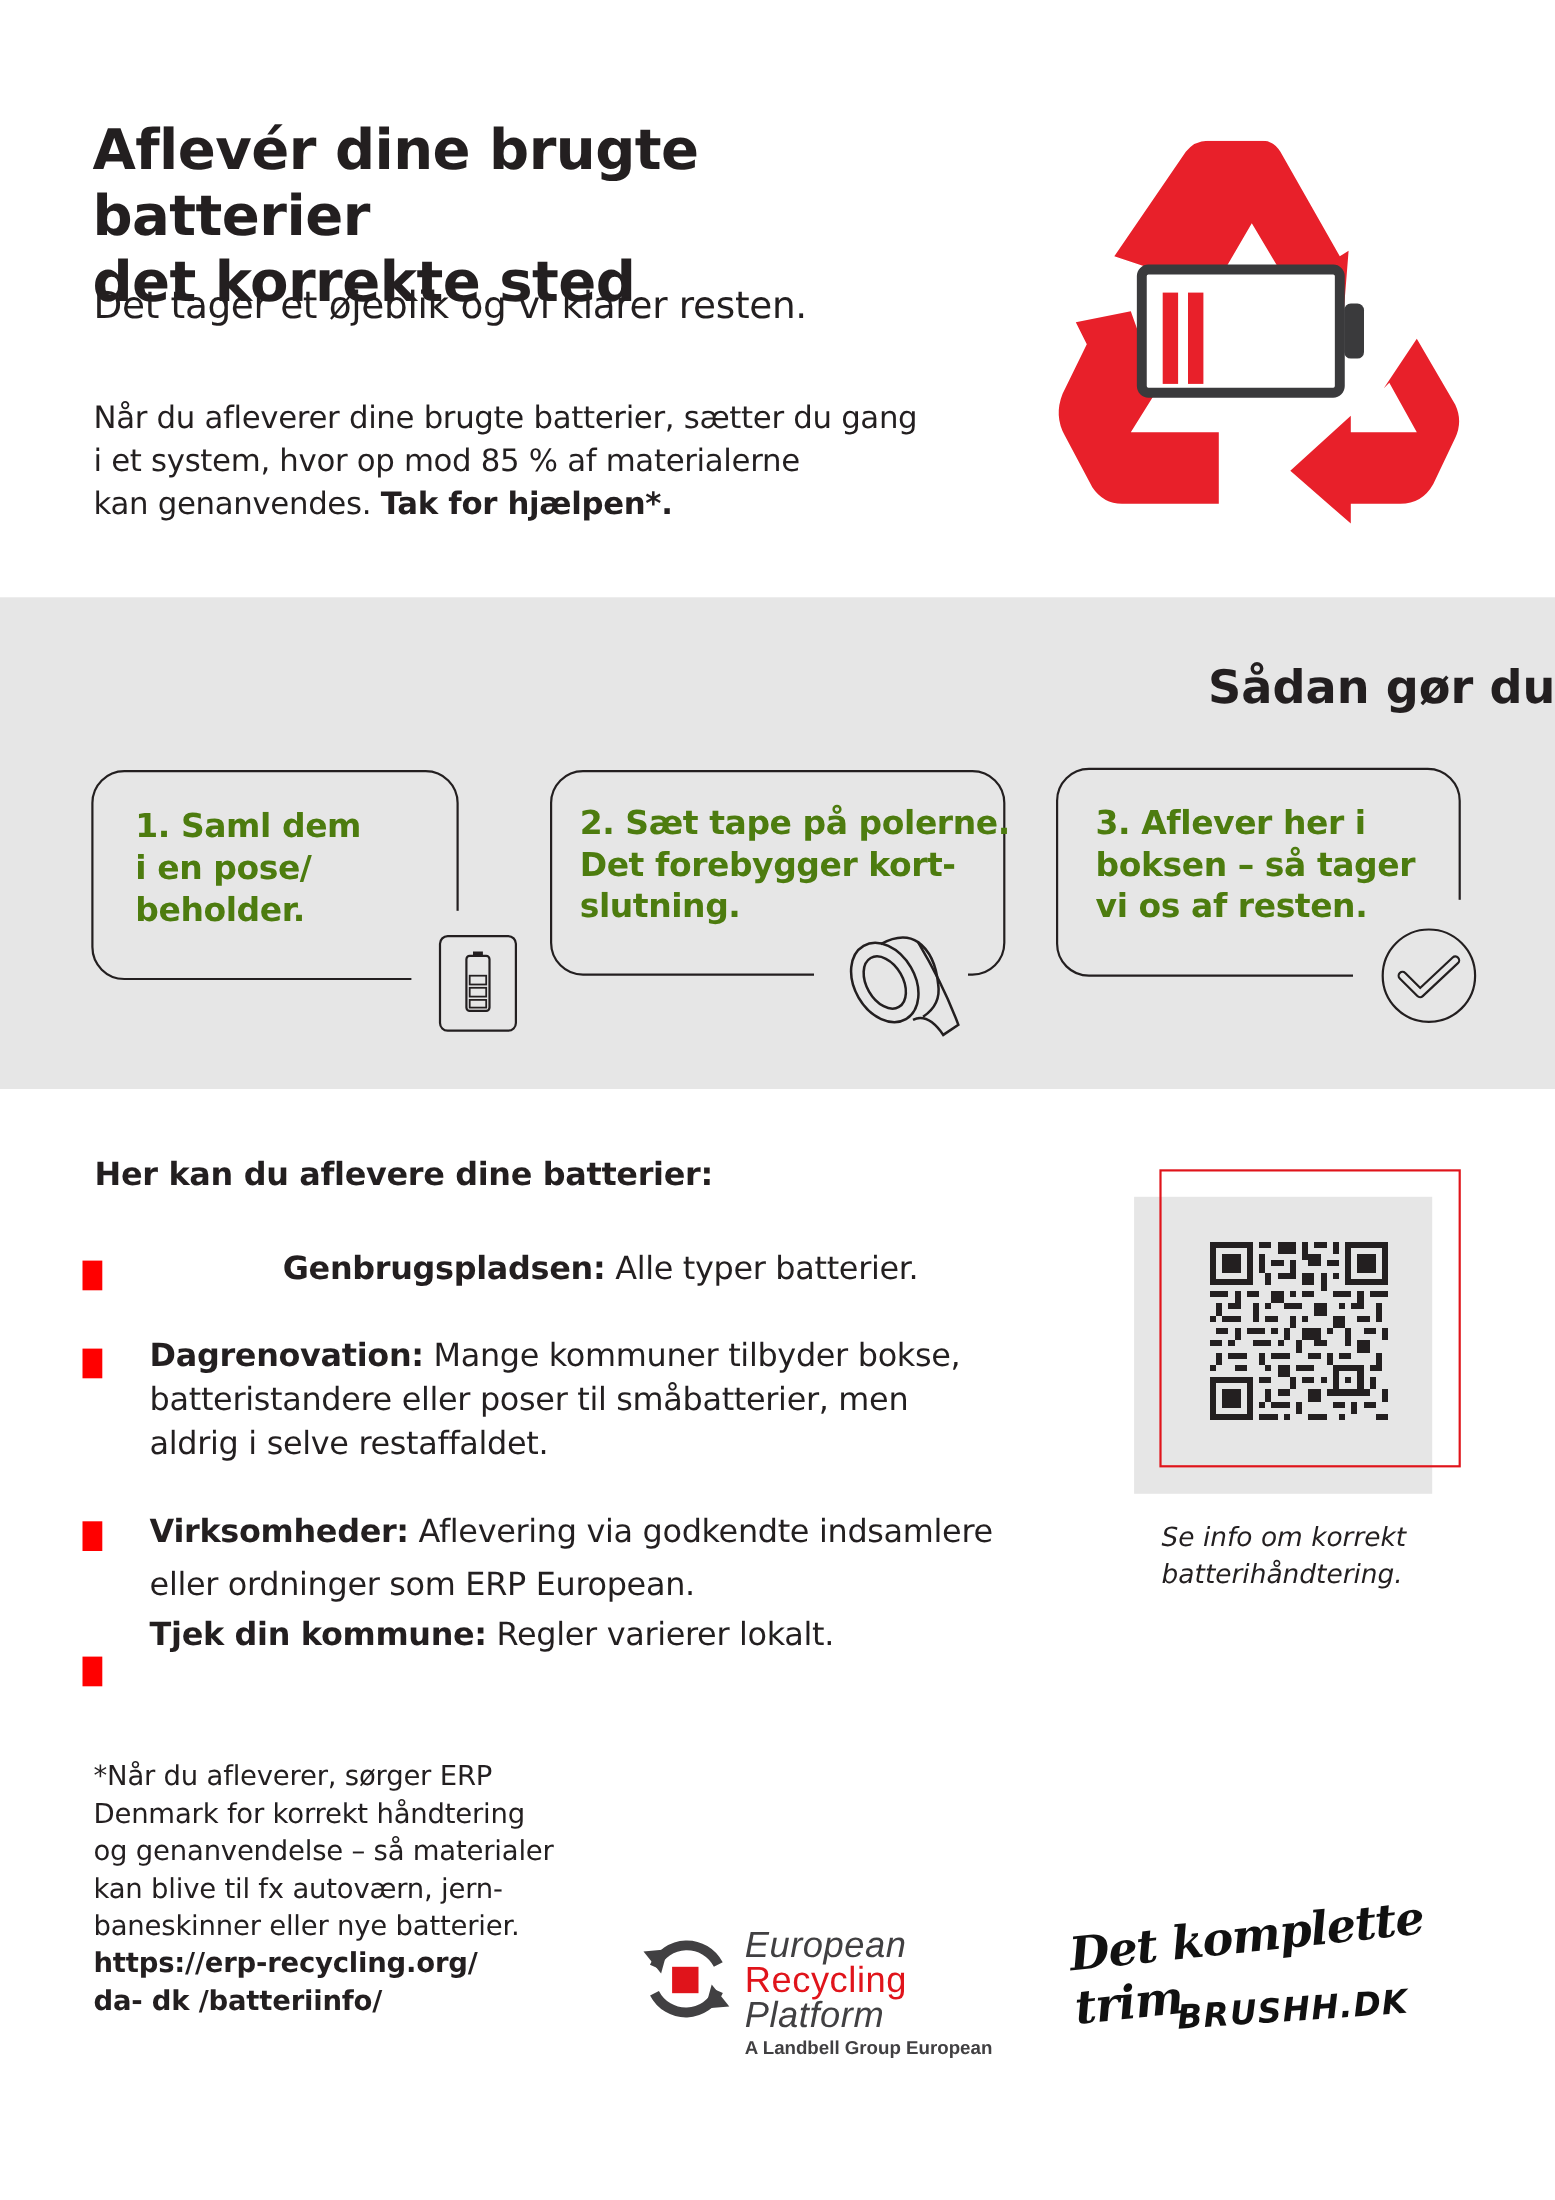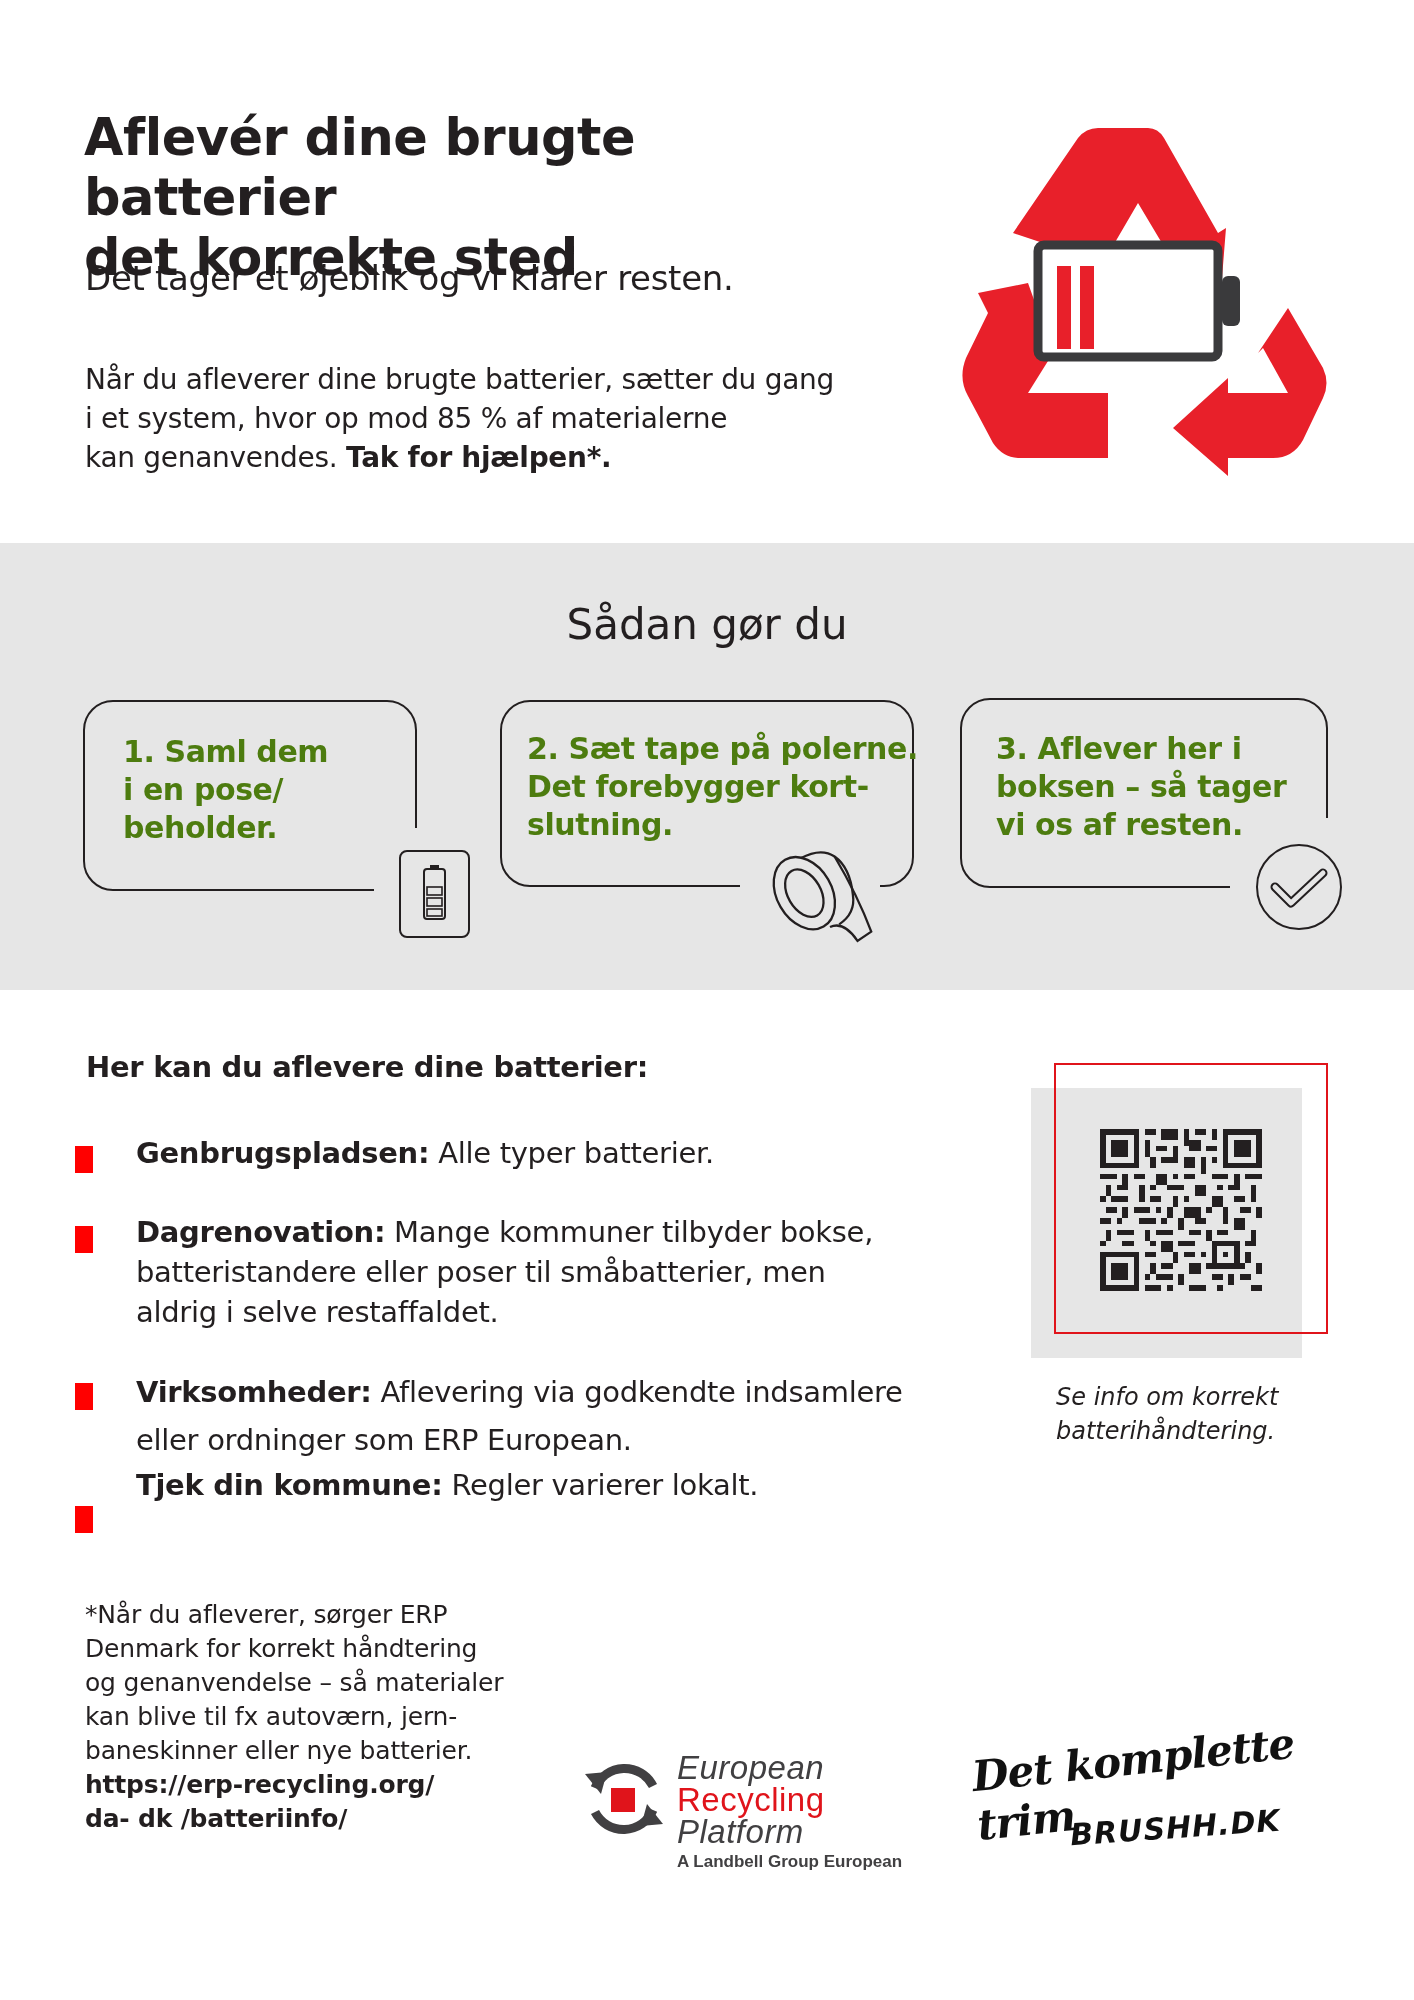--- a/index.html
+++ b/index.html
@@ -6,21 +6,21 @@
   body { width:1414px; height:2000px; background:#ffffff; position:relative; overflow:hidden;
          font-family:"DejaVu Sans", sans-serif; color:#231f20; }
   .abs { position:absolute; }
   .title { left:84px; top:108px; width:820px; font-size:51px; font-weight:bold; line-height:60px; letter-spacing:-0.5px; margin:0; }
   .subtitle { left:85px; top:258px; font-size:34px; font-weight:normal; letter-spacing:-0.3px; margin:0; }
   .intro { left:85px; top:360px; width:840px; font-size:28px; line-height:39px; letter-spacing:-0.3px; margin:0; }
   .intro b { font-weight:bold; }
   .recycle { left:958px; top:128px; width:372px; height:355px; }
 
   .band { left:0; top:543px; width:1414px; height:447px; background:#e6e6e6; }
-  .band-title { left:0; top:600px; width:1414px; text-align:center; font-size:42px; font-weight:normal; margin:0; padding-left:0; }
+  .band-title { left:0; top:600px; width:1414px; text-align:right; font-size:42px; font-weight:bold; margin:0; padding-left:0; }
   .step { position:absolute; box-sizing:border-box; border:2.5px solid #231f20; border-radius:30px; }
   .step-text { position:absolute; font-size:30px; font-weight:bold; line-height:38px; letter-spacing:-0.4px; color:#4d7c0f; }
   .gap-right { position:absolute; background:#e6e6e6; width:8px; }
   .gap-bottom { position:absolute; background:#e6e6e6; height:8px; }
   .icon-battery-box { left:399px; top:850px; width:71px; height:88px; border:2px solid #231f20; border-radius:8px; box-sizing:border-box; background:#e6e6e6; }
 
   .list-head { left:86px; top:1050px; font-size:29px; font-weight:bold; letter-spacing:-0.3px; margin:0; }
   .bullet { position:absolute; left:75px; width:18px; height:27px; background:#ff0000; }
   .item { position:absolute; left:136px; width:820px; font-size:29px; line-height:38px; letter-spacing:-0.3px; }
   .item b { font-weight:bold; }
@@ -118,21 +118,21 @@
 </div>
 <svg class="abs" style="left:1255px;top:843px;width:88px;height:88px;" viewBox="0 0 88 88">
   <circle cx="44" cy="44" r="42" fill="#e6e6e6" stroke="#231f20" stroke-width="2"></circle>
   <path d="M20 44 L36 60 L68 30" fill="none" stroke="#231f20" stroke-width="9" stroke-linecap="round" stroke-linejoin="round"></path>
   <path d="M20 44 L36 60 L68 30" fill="none" stroke="#e6e6e6" stroke-width="5" stroke-linecap="round" stroke-linejoin="round"></path>
 </svg>
 
 <h3 class="abs list-head">Her kan du aflevere dine batterier:</h3>
 
 <div class="bullet" style="top:1146px;"></div>
-<div class="item" style="top:1134px;">
+<div class="item" style="top:1134px;text-align:center;">
   <b>Genbrugspladsen:</b> <span>Alle typer batterier.</span>
 </div>
 
 <div class="bullet" style="top:1226px;"></div>
 <div class="item" style="top:1212px;line-height:40px;">
   <b>Dagrenovation:</b> <span>Mange kommuner tilbyder bokse,</span><br>
   <span>batteristandere eller poser til småbatterier, men</span><br>
   <span>aldrig i selve restaffaldet.</span>
 </div>
 

